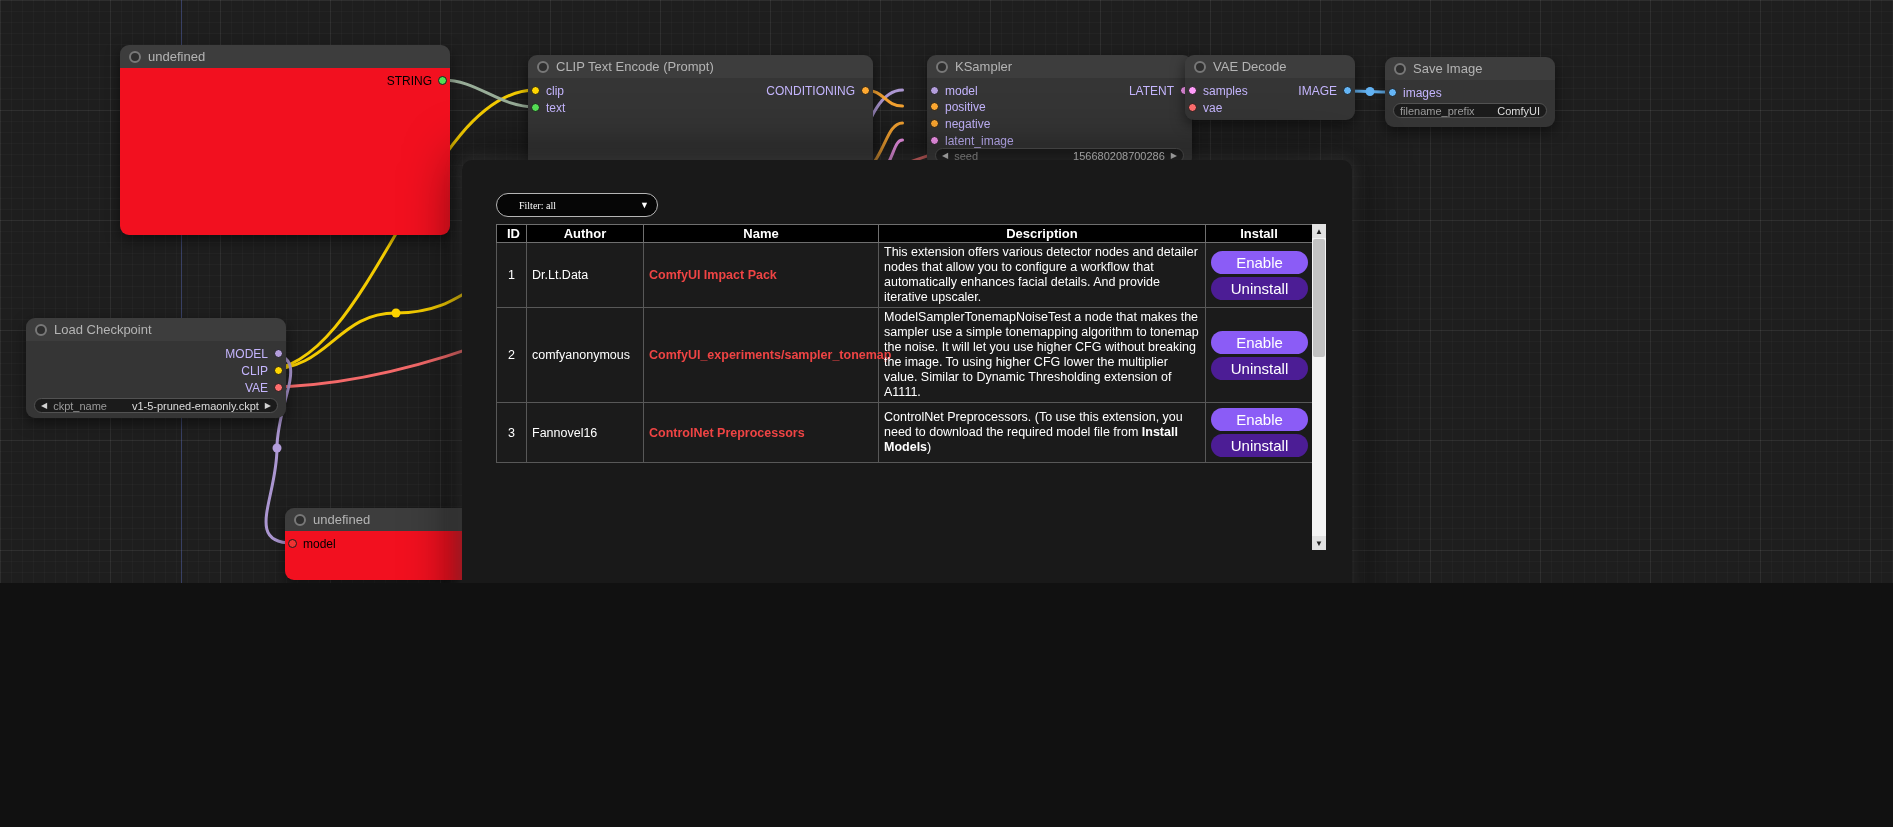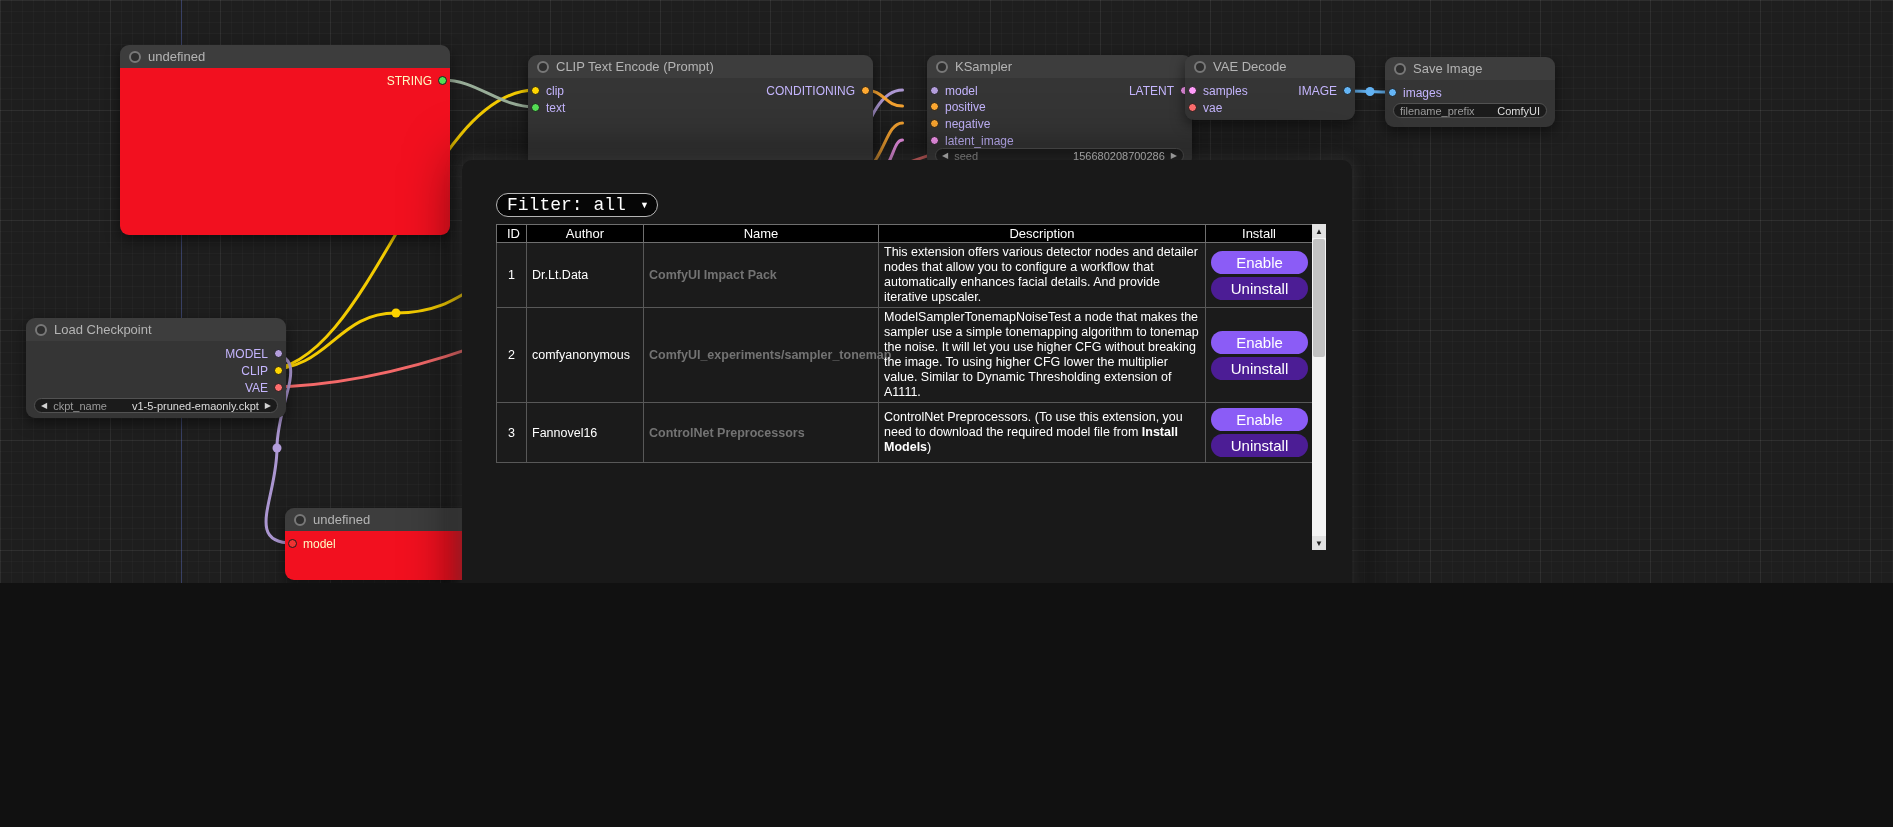--- a/index.html
+++ b/index.html
@@ -20,21 +20,21 @@
   
   .node{position:absolute;border-radius:9px;box-shadow:0 5px 14px rgba(0,0,0,.5);z-index:2;}
   .node-title{height:23px;background:#3d3d3d;border-radius:9px 9px 0 0;display:flex;align-items:center;gap:7px;
     padding:0 9px;color:#b4b4b4;font-size:13px;white-space:nowrap;}
   .tdot{width:8px;height:8px;border-radius:50%;background:#2e2e2e;border:2px solid #787878;flex:none;}
   .node-body{position:relative;background:#353535;border-radius:0 0 9px 9px;height:calc(100% - 23px);}
   .node.error .node-body{background:#f2101f;}
   .slot{position:absolute;height:15px;display:flex;align-items:center;gap:6px;color:#c4b5fd;font-size:12px;white-space:nowrap;}
   .slot.in{left:3px;}
   .slot.out{right:3px;flex-direction:row-reverse;}
-  .node.error .slot{color:#fef9c3;}
+  .node.error .slot{color:#000000;}
   .sdot{width:9px;height:9px;border-radius:50%;border:1px solid #1d1d1d;box-sizing:border-box;flex:none;}
   .widget{position:absolute;left:8px;right:8px;height:15px;background:#1b1b1b;border:1px solid #525252;border-radius:8px;
     display:flex;align-items:center;gap:6px;padding:0 6px;font-size:11px;color:#9b9b9b;box-sizing:border-box;white-space:nowrap;}
   .widget .arr{color:#d2d2d2;font-size:8px;line-height:1;}
   .widget .wval{margin-left:auto;color:#dcdcdc;}
 
   
   #n-undef-top{left:120px;top:45px;width:330px;height:190px;}
   #n-clip{left:528px;top:55px;width:345px;height:120px;}
   #n-ksampler{left:895px;top:55px;width:265px;height:112px;margin-left:32px;}
@@ -43,35 +43,35 @@
   #n-ckpt{left:26px;top:318px;width:260px;height:100px;}
   #n-undef-bot{left:285px;top:508px;width:230px;height:72px;}
 
   
   .modal{position:absolute;left:462px;top:160px;width:890px;height:480px;background:#191919;border-radius:10px;z-index:10;
     box-shadow:0 0 55px rgba(0,0,0,.65), 0 0 18px rgba(200,200,200,.22);
     padding:33px 26px 12px 34px;box-sizing:border-box;}
   .mgr-controls{display:flex;justify-content:space-between;align-items:center;margin-bottom:7px;width:830px;}
   .select-wrap{position:relative;width:162px;}
   select.filter{width:100%;height:24px;background:#060606;color:#fff;border:1px solid #b5b5b5;border-radius:12px;
-    padding:0 22px 0 10px;font-size:18px;appearance:none;-webkit-appearance:none;font-family:Liberation Mono, monospace;}
+    padding:0 22px 0 22px;font-size:10px;appearance:none;-webkit-appearance:none;font-family:Liberation Serif, serif;}
   .caret{position:absolute;right:9px;top:7px;font-size:9px;color:#fff;pointer-events:none;}
   .search-group{display:flex;gap:9px;align-items:center;}
   input.search{width:188px;height:20px;background:#101010;border:1px solid #3f3f3f;color:#ddd;font-size:13px;
     padding:0 8px;border-radius:2px;font-family:inherit;}
   input.search::placeholder{color:#767676;}
   button.search-btn{height:27px;background:#3c3c3c;border:1px solid #8d8d8d;border-radius:4px;color:#fff;font-size:15.5px;
     padding:0 13px;font-family:inherit;}
   .table-zone{position:relative;width:830px;height:326px;}
   table.ext{border-collapse:collapse;width:816px;table-layout:fixed;}
-  table.ext th{background:#000;color:#fff;font-size:13px;font-weight:normal;border:1px solid #6f6f6f;padding:1px 10px;height:15px;margin-top:12px;}
+  table.ext th{background:#000;color:#fff;font-size:13px;font-weight:bold;border:1px solid #6f6f6f;padding:1px 10px;height:15px;margin-top:12px;}
   table.ext td{border:1px solid #585858;color:#fff;font-size:12.5px;padding:2px 5px;vertical-align:middle;background:#1b1b1b;}
   td.idcell{text-align:center;}
   td.desc{font-size:12.4px;line-height:15px;vertical-align:top;}
-  a.ext-link{color:#737373;font-weight:bold;text-decoration:none;font-size:12.5px;}
+  a.ext-link{color:#ef4444;font-weight:bold;text-decoration:none;font-size:12.5px;}
   td.install{text-align:center;padding:4px 4px;}
   .pillbtn{display:block;width:97px;margin:3px auto;border:none;border-radius:13px;color:#fff;font-size:15px;height:23px;
     font-family:inherit;cursor:pointer;}
   .enable{background:#8b5cf6;}
   .uninstall{background:#4c1d95;}
   .sbar{position:absolute;right:0;top:0;width:14px;height:326px;background:#f4f4f4;}
   .sarrow{height:14px;display:flex;align-items:center;justify-content:center;font-size:8px;color:#222;background:#e2e2e2;}
   .sarrow.down{position:absolute;bottom:0;left:0;right:0;}
   .sthumb{position:absolute;top:15px;left:1px;width:12px;height:118px;background:#c2c2c2;border-radius:2px;}
   .close-btn{position:absolute;left:34px;bottom:12px;background:#414141;border:1px solid #9c9c9c;border-radius:5px;

